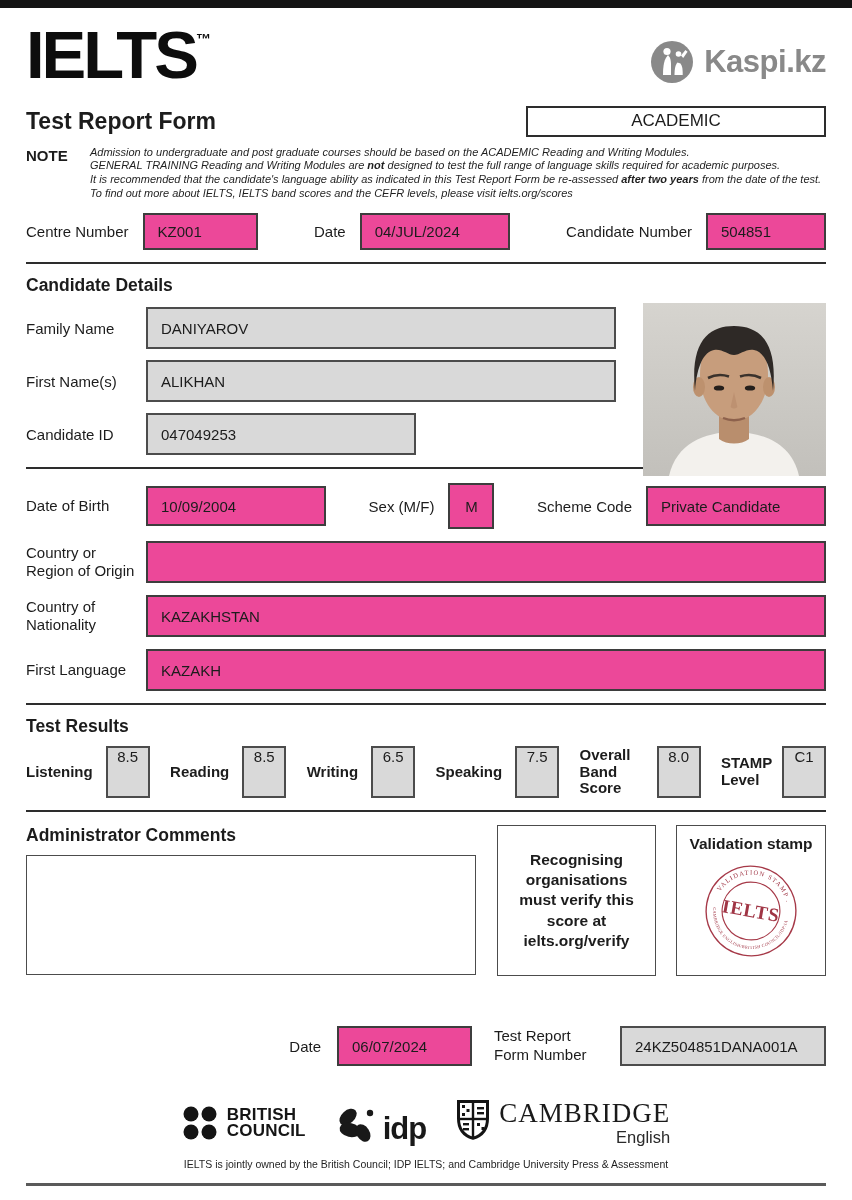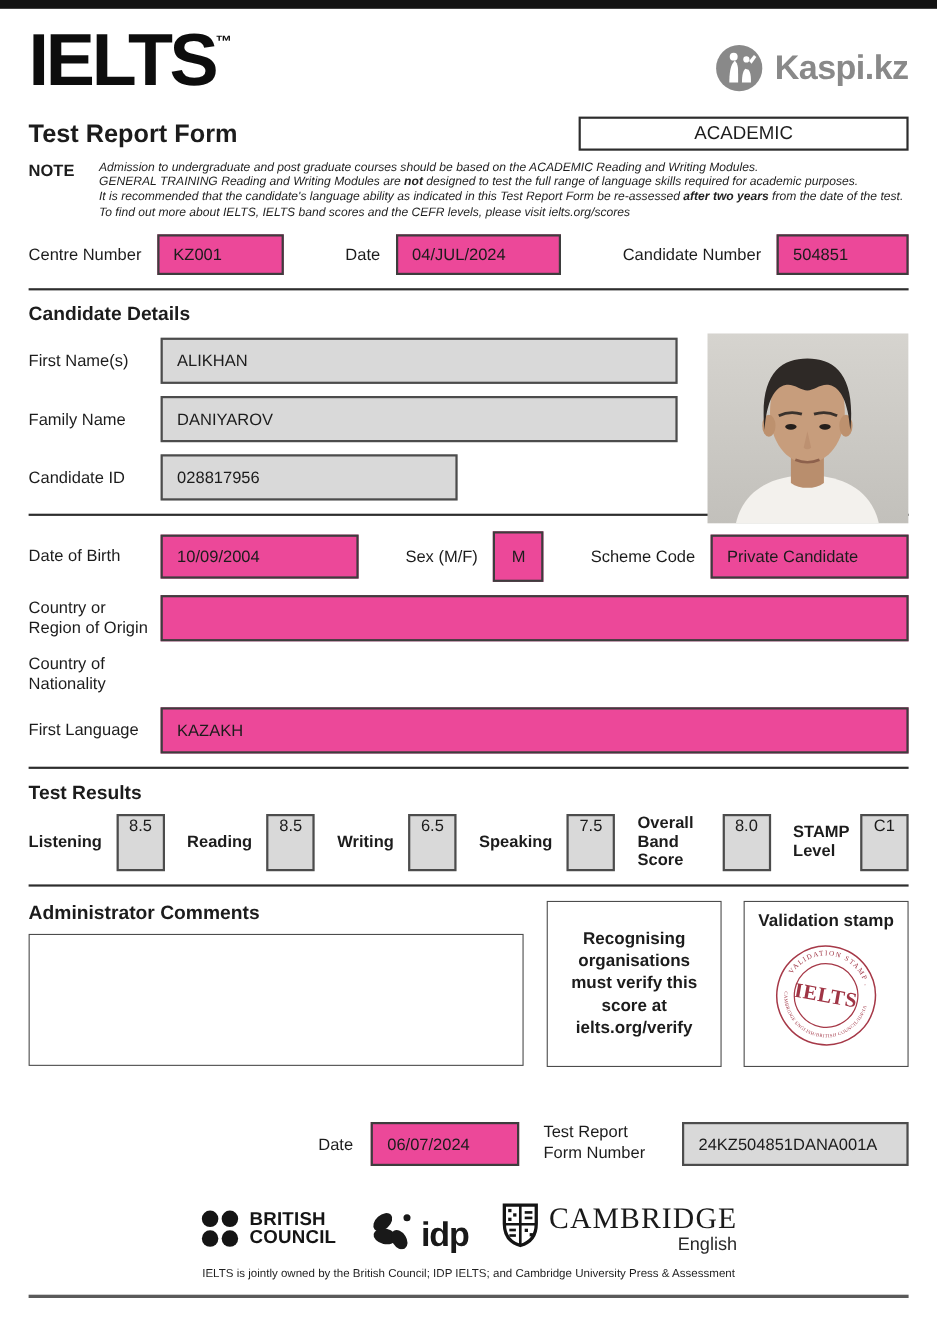--- a/index.html
+++ b/index.html
@@ -175,35 +175,35 @@
         <path d="M52 88 C47 38 66 23 91 23 C116 23 135 38 130 88 C128 62 121 49 111 47 C103 45.5 97 52 91 52 C85 52 79 45.5 71 47 C61 49 54 62 52 88 Z" fill="#2e2926"></path>
         <path d="M65 75 q10 -5 21 -1.5" stroke="#3a322c" stroke-width="2.6" fill="none"></path>
         <path d="M97 73.5 q11 -3.5 21 1.5" stroke="#3a322c" stroke-width="2.6" fill="none"></path>
         <ellipse cx="76" cy="85" rx="5.2" ry="2.6" fill="#241f1c"></ellipse>
         <ellipse cx="107" cy="85" rx="5.2" ry="2.6" fill="#241f1c"></ellipse>
         <path d="M91 89 l-3.4 15 q3.4 3 6.8 0 Z" fill="#bd9171"></path>
         <path d="M80 115 q11 4.5 22 0" stroke="#8d614c" stroke-width="2.4" fill="none"></path>
       </svg>
 
       <div class="cd-row">
+        <span class="cd-label">Family Name</span>
+        <div class="vbox gray cd-box">
+            <span>DANIYAROV</span>
+          </div>
+      </div>
+      <div class="cd-row">
         <span class="cd-label">First Name(s)</span>
         <div class="vbox gray cd-box">
             <span>ALIKHAN</span>
           </div>
       </div>
       <div class="cd-row">
-        <span class="cd-label">Family Name</span>
-        <div class="vbox gray cd-box">
-            <span>DANIYAROV</span>
-          </div>
-      </div>
-      <div class="cd-row">
         <span class="cd-label">Candidate ID</span>
         <div class="vbox gray cd-box short">
-            <span>028817956</span>
+            <span>047049253</span>
           </div>
       </div>
     </div>
 
     <hr class="rule">
 
     <div>
       <div class="pi-row first">
         <div class="group">
           <span class="pi-label" style="width:106px;">Date of Birth</span>
@@ -226,20 +226,23 @@
       </div>
 
       <div class="pi-row">
         <span class="pi-label">Country or Region of Origin</span>
         <div class="vbox pi-box-wide">
             <span></span>
           </div>
       </div>
       <div class="pi-row">
         <span class="pi-label">Country of Nationality</span>
+        <div class="vbox pi-box-wide">
+            <span>KAZAKHSTAN</span>
+          </div>
       </div>
       <div class="pi-row">
         <span class="pi-label">First Language</span>
         <div class="vbox pi-box-wide">
             <span>KAZAKH</span>
           </div>
       </div>
     </div>
 
     <hr class="rule">

